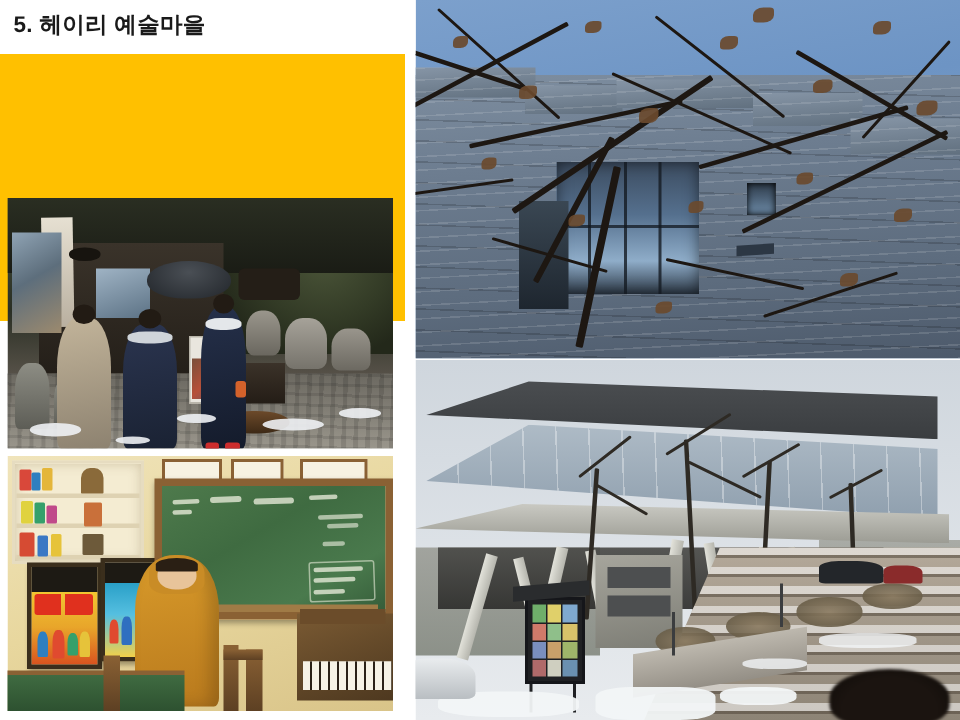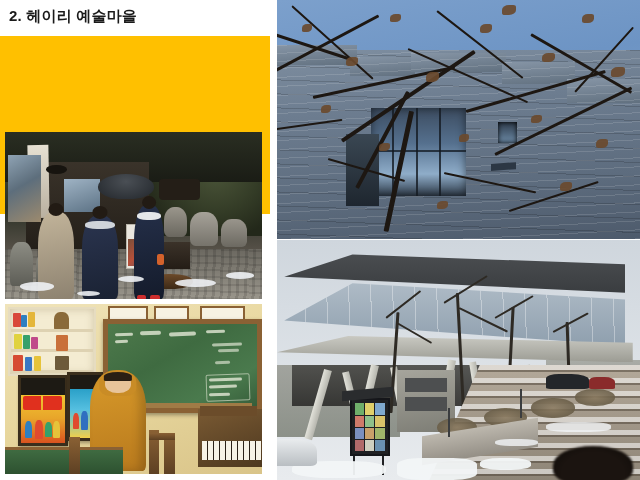--- a/index.html
+++ b/index.html
@@ -152,21 +152,21 @@
      border-radius:50% 50% 38% 38%;filter:blur(1px);}
   .md-lamp{position:absolute;background:#3b3d3f;width:2px;}
   .md-shrub{position:absolute;background:radial-gradient(ellipse,#8a7a60,#5d533f);border-radius:48%;opacity:.9;}
 </style>
 </head>
 <body>
 
 <div class="slide">
 
   <div class="title-bar">
-    <div class="title-text">2. 헤이리 예술마을</div>
+    <div class="title-text">5. 헤이리 예술마을</div>
   </div>
 
   <div class="yellow-band"></div>
 
   <div class="photo ph-street soft">
     <div class="inner">
       <div class="st-sky"></div>
       <div class="st-trees"></div>
       <div class="st-canopy"></div>
       <div class="st-shop"></div>

